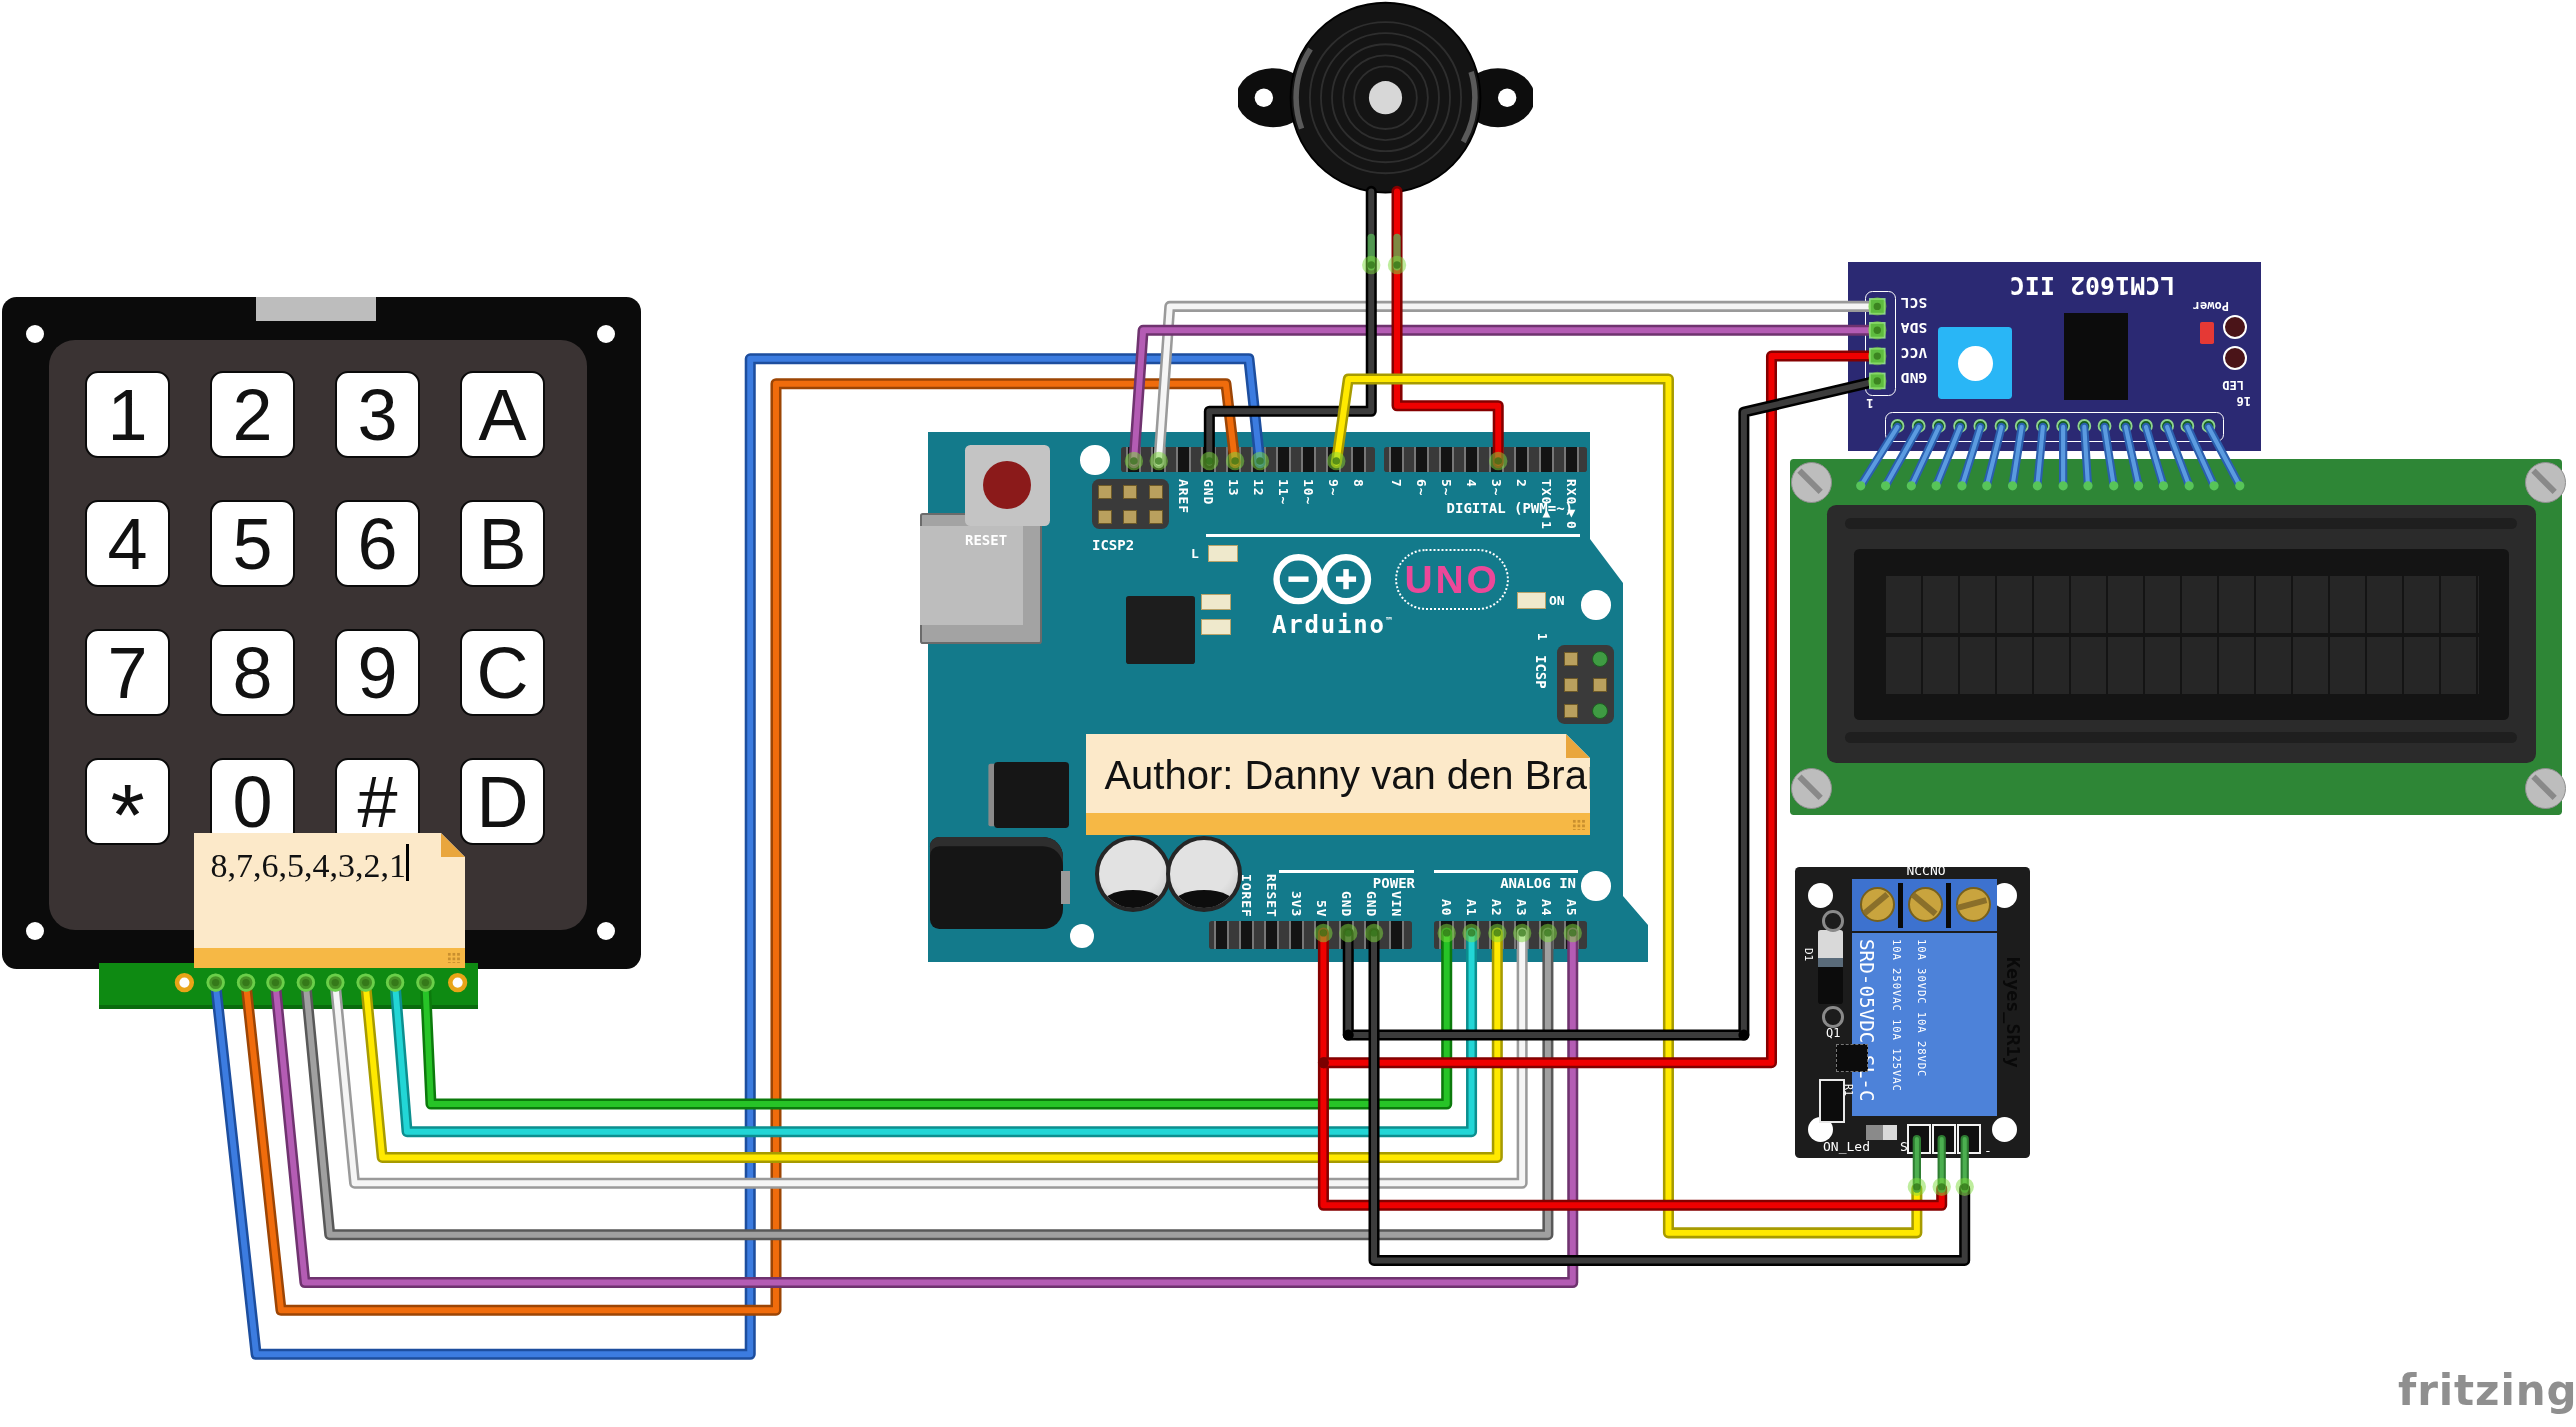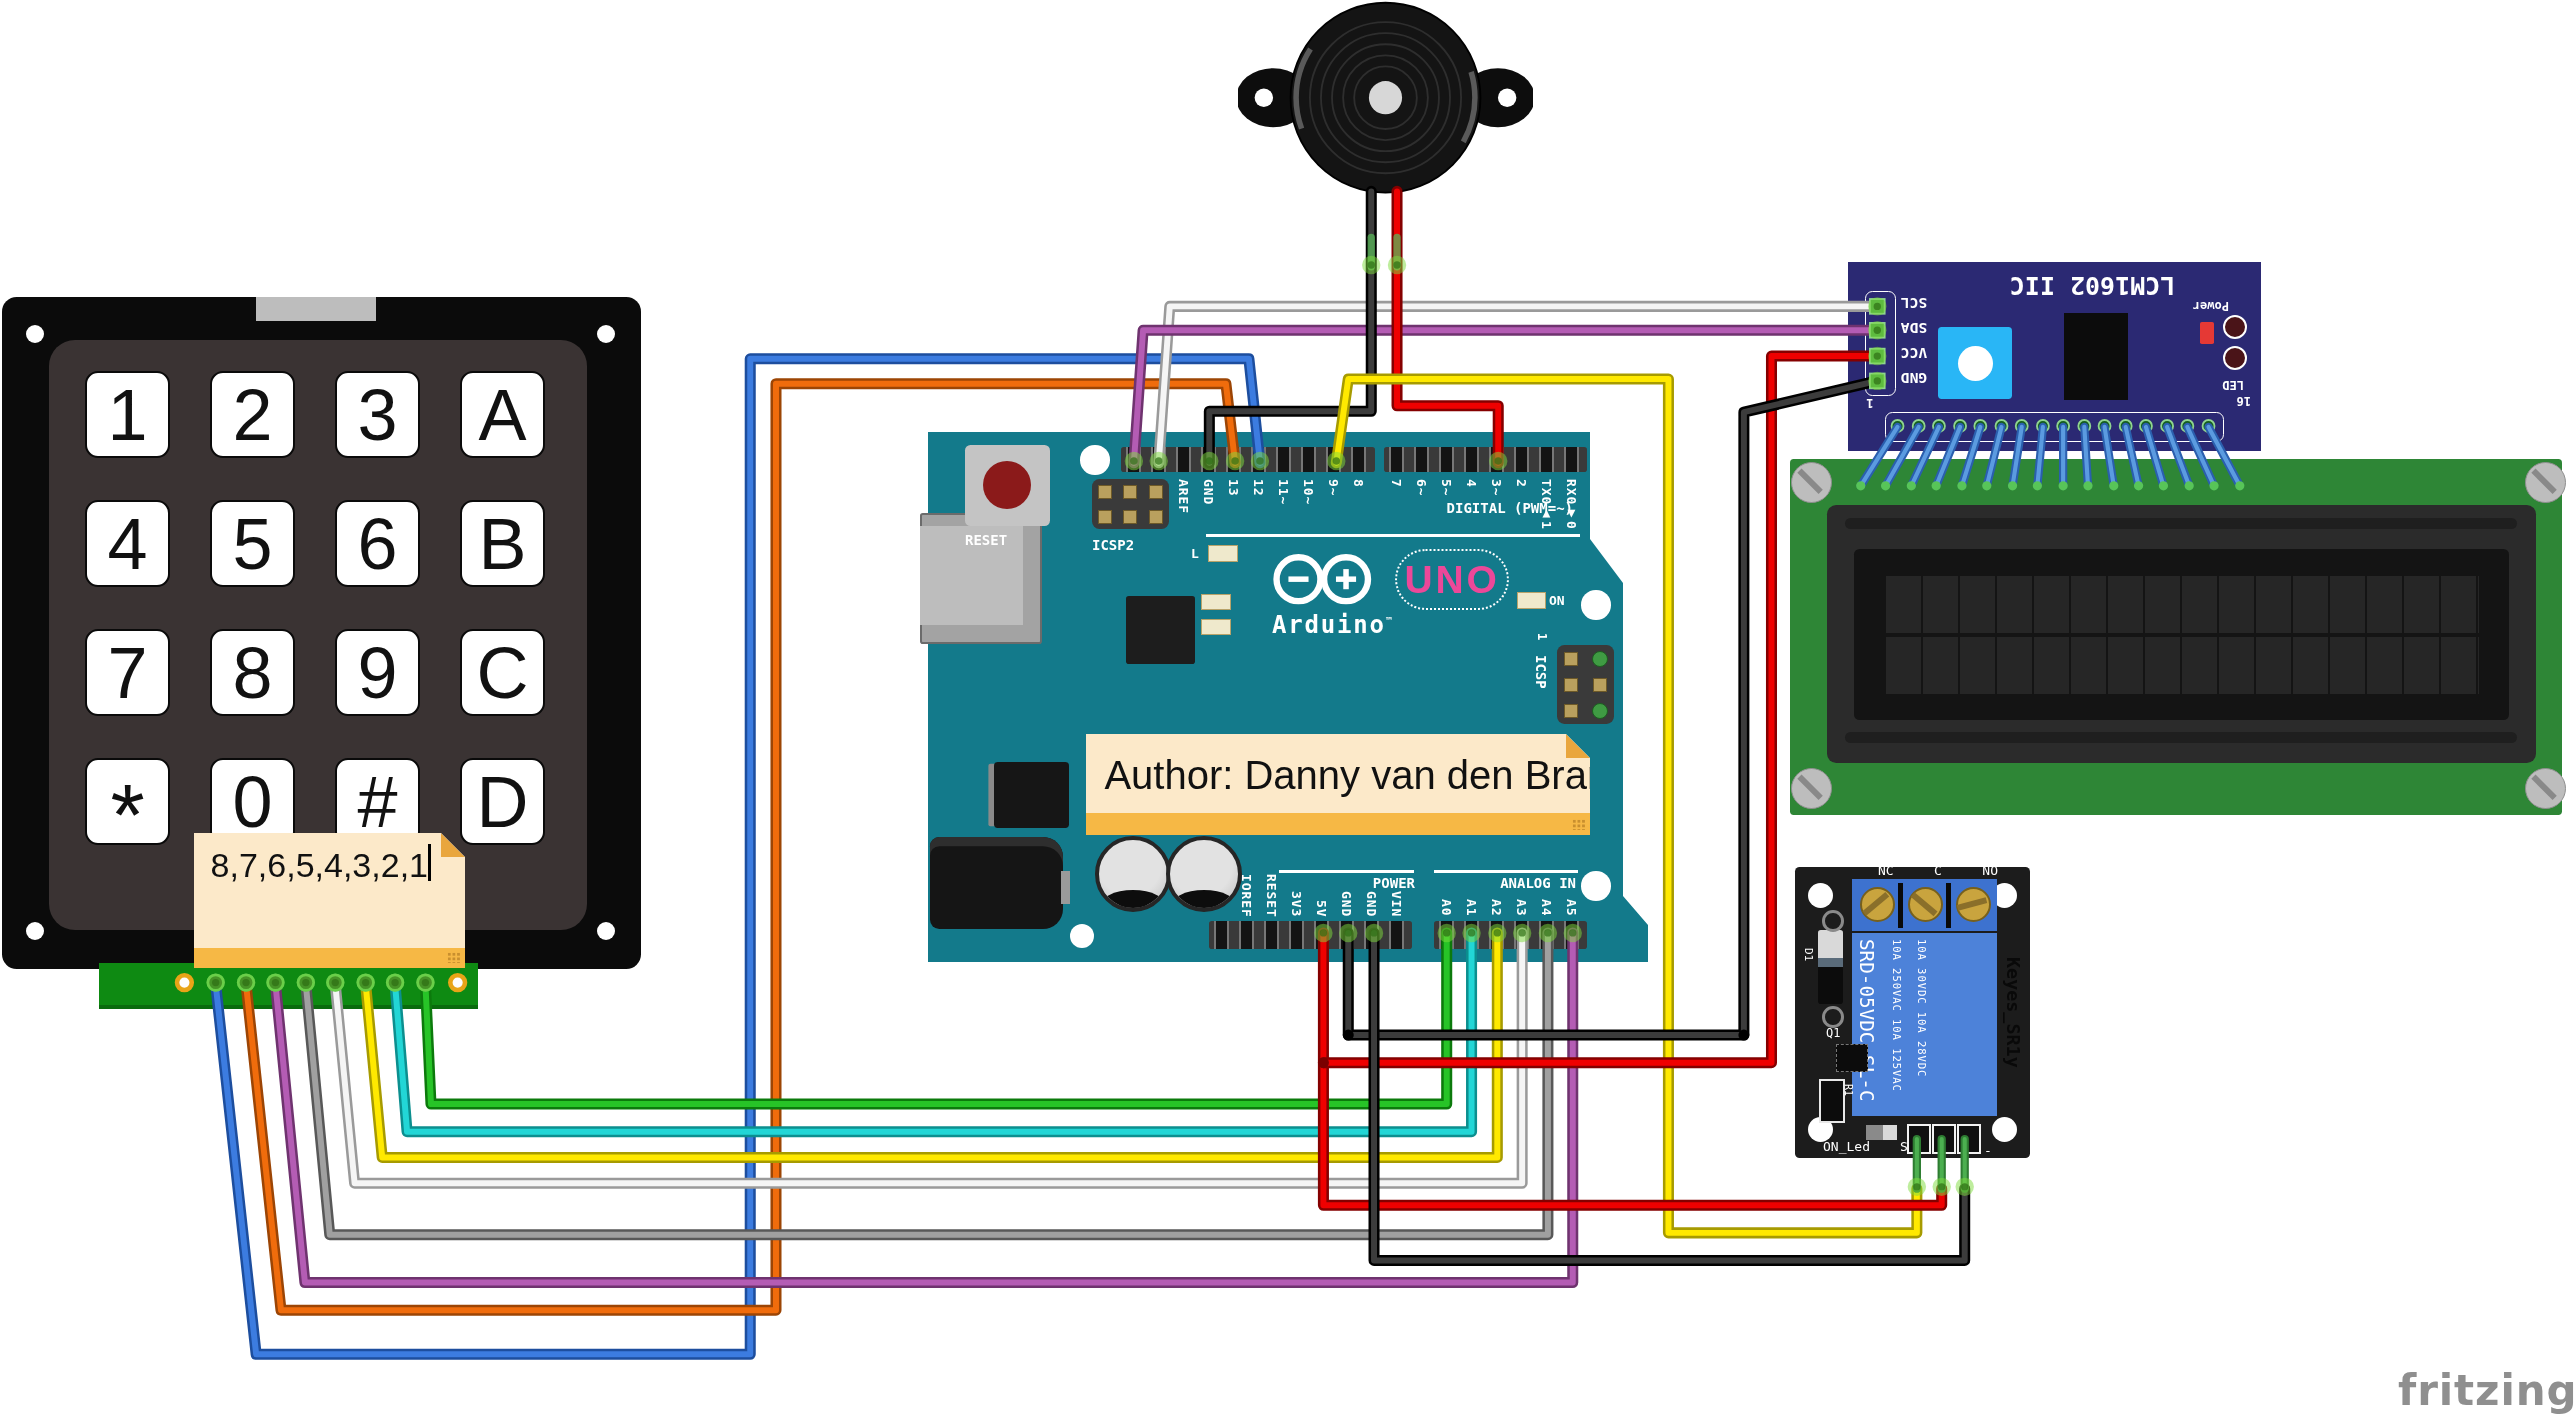--- a/index.html
+++ b/index.html
@@ -350,21 +350,21 @@
   <div class="abs groove" style="left:1845px;top:518px;width:672px;"></div>
   <div class="abs groove" style="left:1845px;top:732px;width:672px;"></div>
   <div class="abs lcdscreen"></div>
   <div class="abs lcdgrid"></div>
 
   <div class="abs relay"></div>
   <div class="abs rhole" style="left:1808px;top:883px;"></div>
   <div class="abs rhole" style="left:1992px;top:883px;"></div>
   <div class="abs rhole" style="left:1808px;top:1117px;"></div>
   <div class="abs rhole" style="left:1992px;top:1117px;"></div>
-  <div class="abs relay-txt" style="left:1866px;top:863px;width:120px;display:flex;justify-content:space-between;font-size:13px;margin-left:12px;">
+  <div class="abs relay-txt" style="left:1866px;top:863px;width:120px;display:flex;justify-content:center;font-size:13px;">
 
   <span>NC</span>
       <span>C</span>
       <span>NO</span>
     </div>
   <div class="abs rterm"></div>
   <div class="abs" style="left:1898px;top:883px;width:4.6px;height:45px;background:#0a0a0a;"></div>
   <div class="abs" style="left:1946px;top:883px;width:4.6px;height:45px;background:#0a0a0a;"></div>
   <div class="abs screw" style="left:1860px;top:887px;">
       <i style="transform:rotate(-40deg);"></i>
@@ -629,21 +629,21 @@
         <circle cx="1895" cy="1125" r="6" fill="#000"></circle>
       </g>
   </svg>
 
   <div class="abs note" style="left:1086px;top:734px;width:504px;height:101px;z-index:60;">
     <div class="fold"></div>
     <div class="strip" style="height:22px;"></div>
     <div class="grip"></div>
     <div class="txt" style="left:18.4px;top:14.7px;font-size:40px;"><span>Author: Danny van den Brande</span><span class="cursor" style="height:44px;"></span></div>
   </div>
-  <div class="abs note" style="left:194px;top:833px;width:271px;height:135px;z-index:60;">
+  <div class="abs note" style="left:194px;top:833px;width:271px;height:135px;z-index:60;font-family:Liberation Serif, serif;">
     <div class="fold"></div>
     <div class="strip" style="height:20px;"></div>
     <div class="grip"></div>
     <div class="txt" style="left:16.6px;top:11px;font-size:34px;"><span>8,7,6,5,4,3,2,1</span><span class="cursor" style="height:37px;"></span></div>
   </div>
 
   <div class="abs fritz">fritzing</div>
 </div>
 
 

